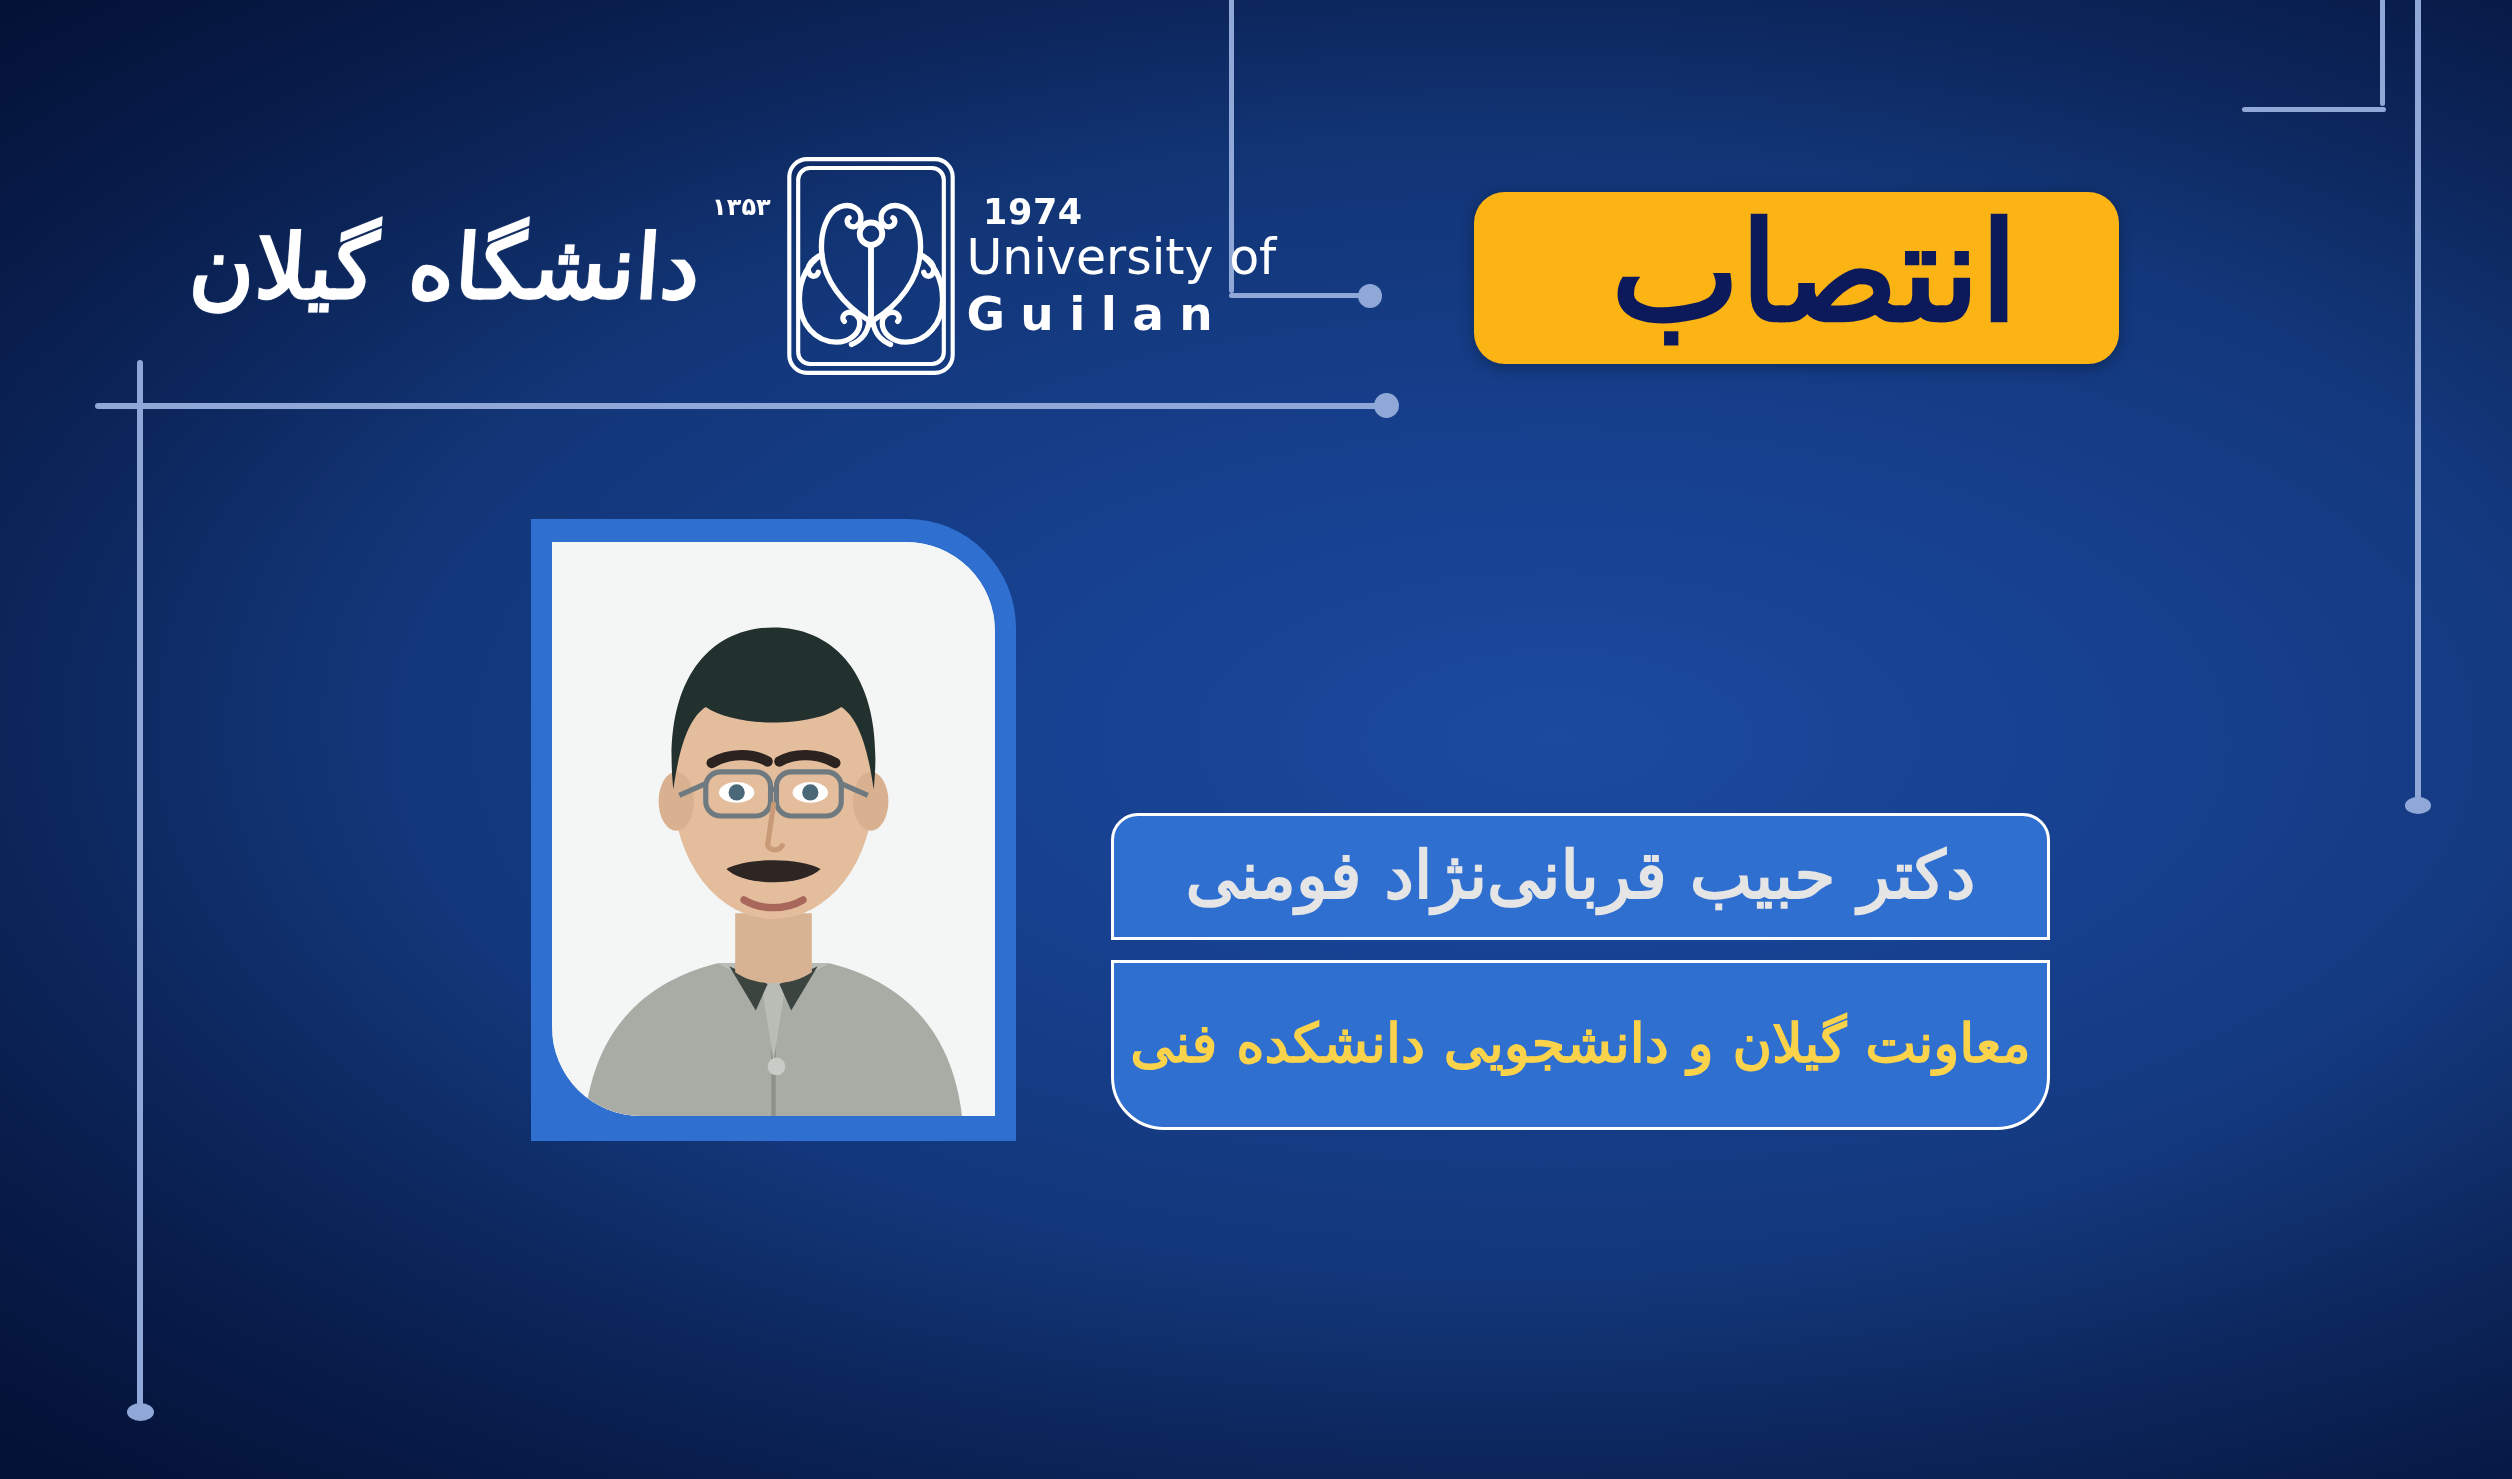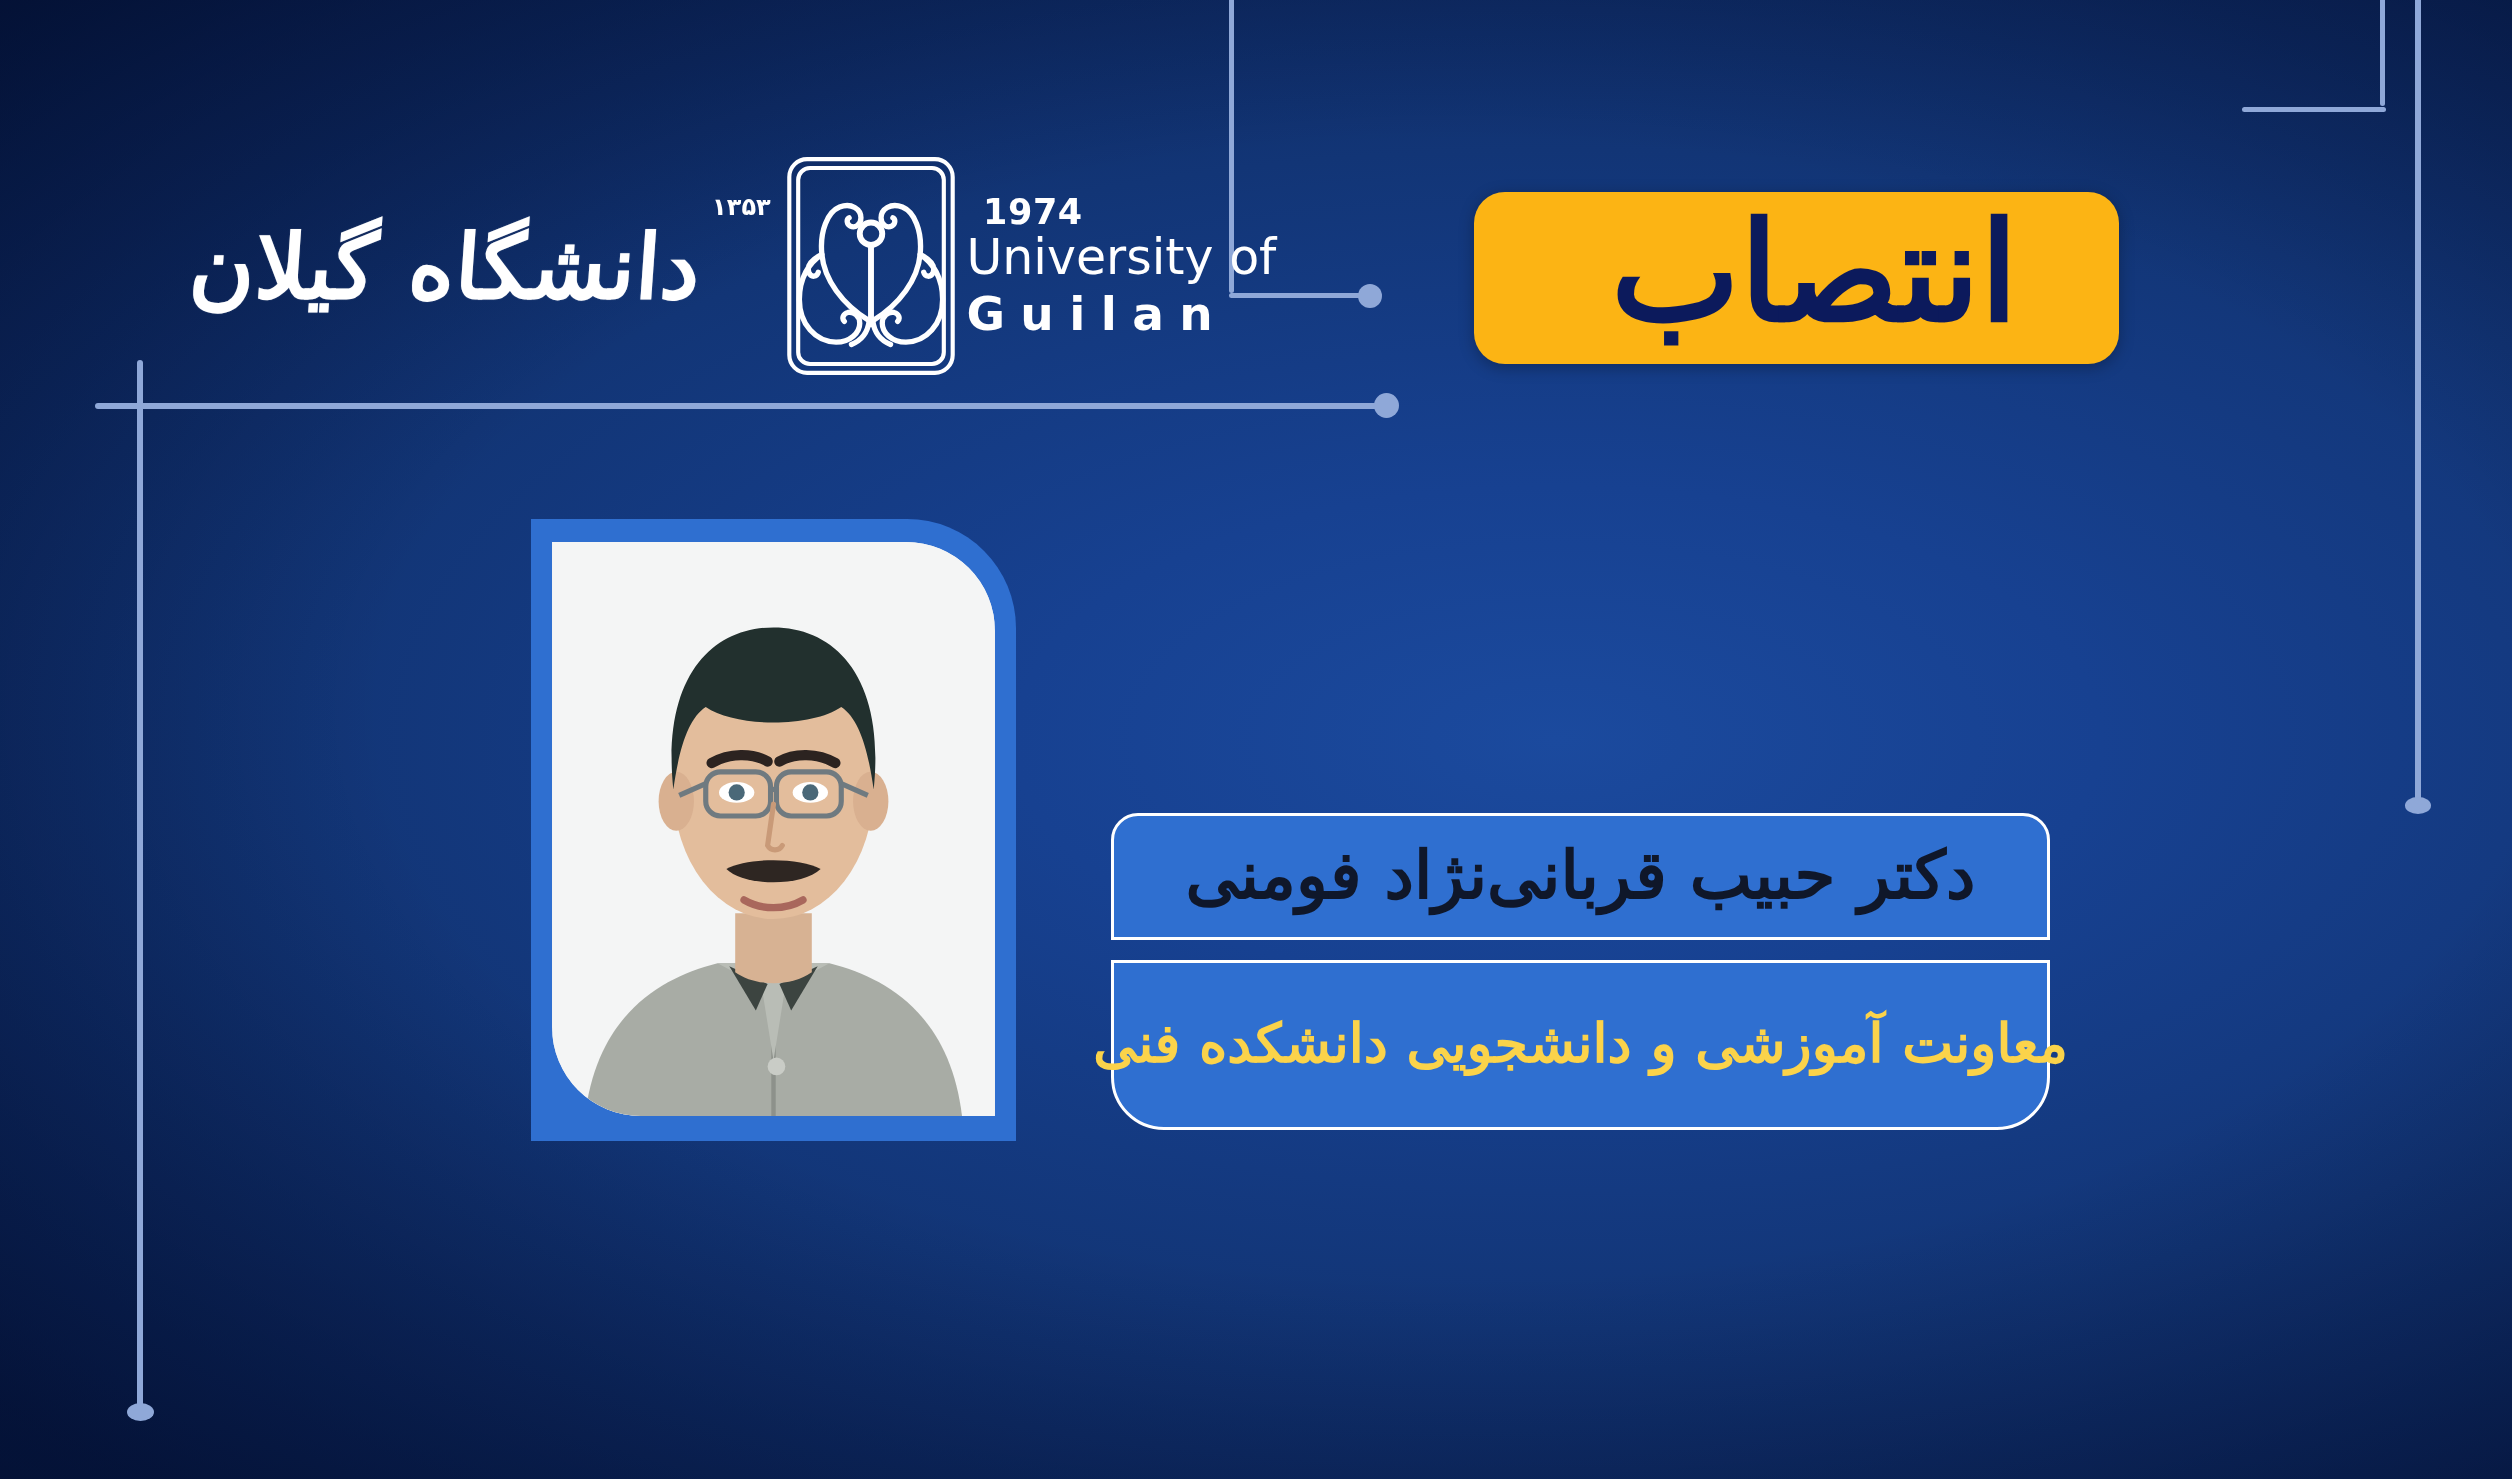--- a/index.html
+++ b/index.html
@@ -160,21 +160,21 @@
   .name-banner{
     position:absolute;
     left:1111px;top:813px;
     width:939px;height:127px;
     background:#2f6fd0;
     border:3.5px solid #ffffff;
     border-radius:27px 27px 0 0;
     display:flex;align-items:center;justify-content:center;
   }
   .name-banner span{
-    color:#0f172a;
+    color:#e5e5e5;
     font-family:"DejaVu Serif","Liberation Serif",serif;
     font-size:66px;font-weight:700;
     white-space:nowrap;
     line-height:1;
     transform:translateY(-2.4px);
   }
   .title-banner{
     position:absolute;
     left:1111px;top:960px;
     width:939px;height:170px;
@@ -327,18 +327,18 @@
         <path d="M130 243 C 142 250 158 250 170 243" stroke="#a9675c" stroke-width="5" fill="none" stroke-linecap="round"></path>
       </svg>
     </div>
   </div>
 
   <div class="name-banner">
     <span>دکتر حبیب قربانی‌نژاد فومنی</span>
   </div>
 
   <div class="title-banner">
-    <span>معاونت آموزشی و دانشجویی دانشکده فنی</span>
+    <span>معاونت گیلان و دانشجویی دانشکده فنی</span>
   </div>
 
 
 </div>
 
 
 </body></html>

